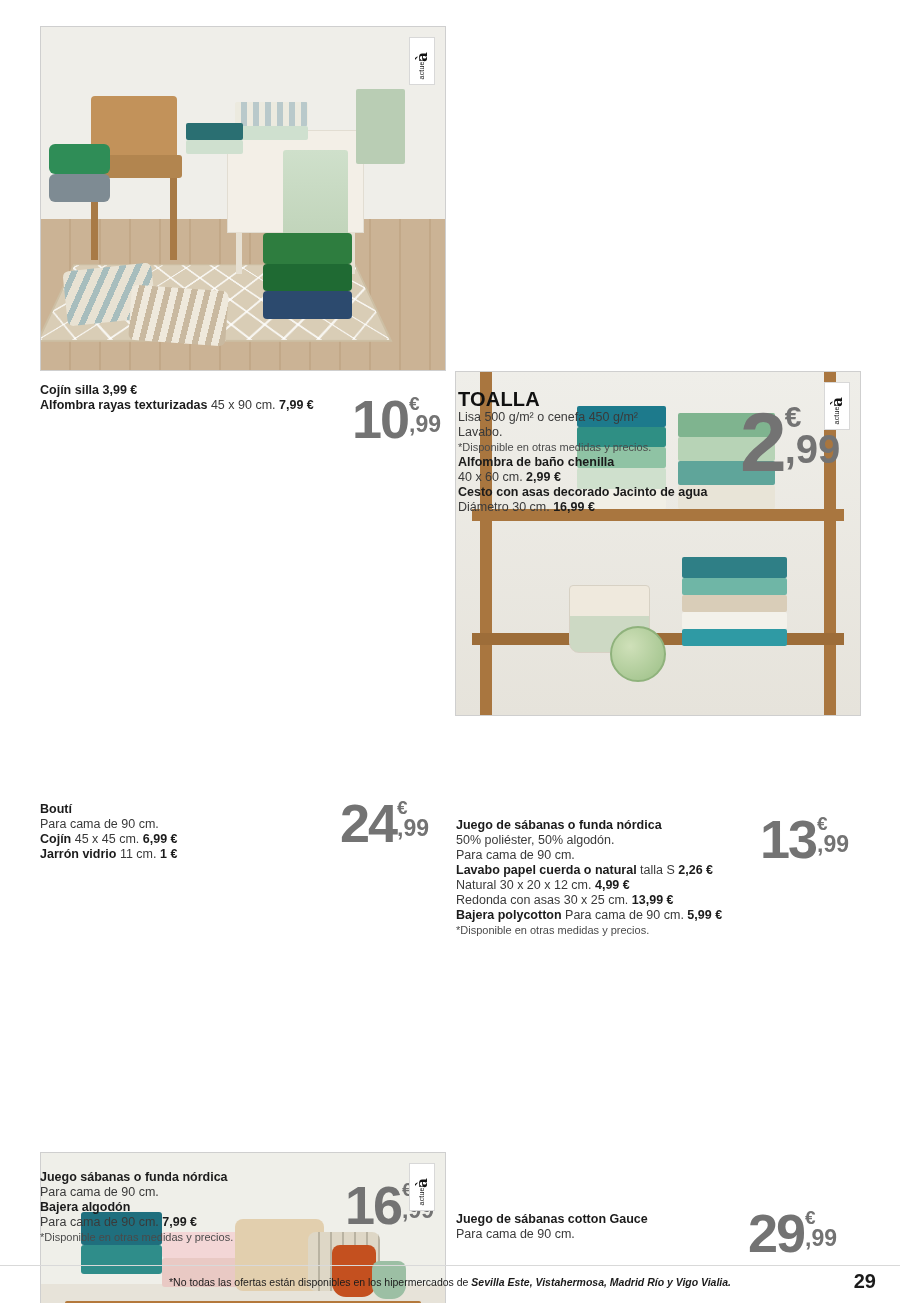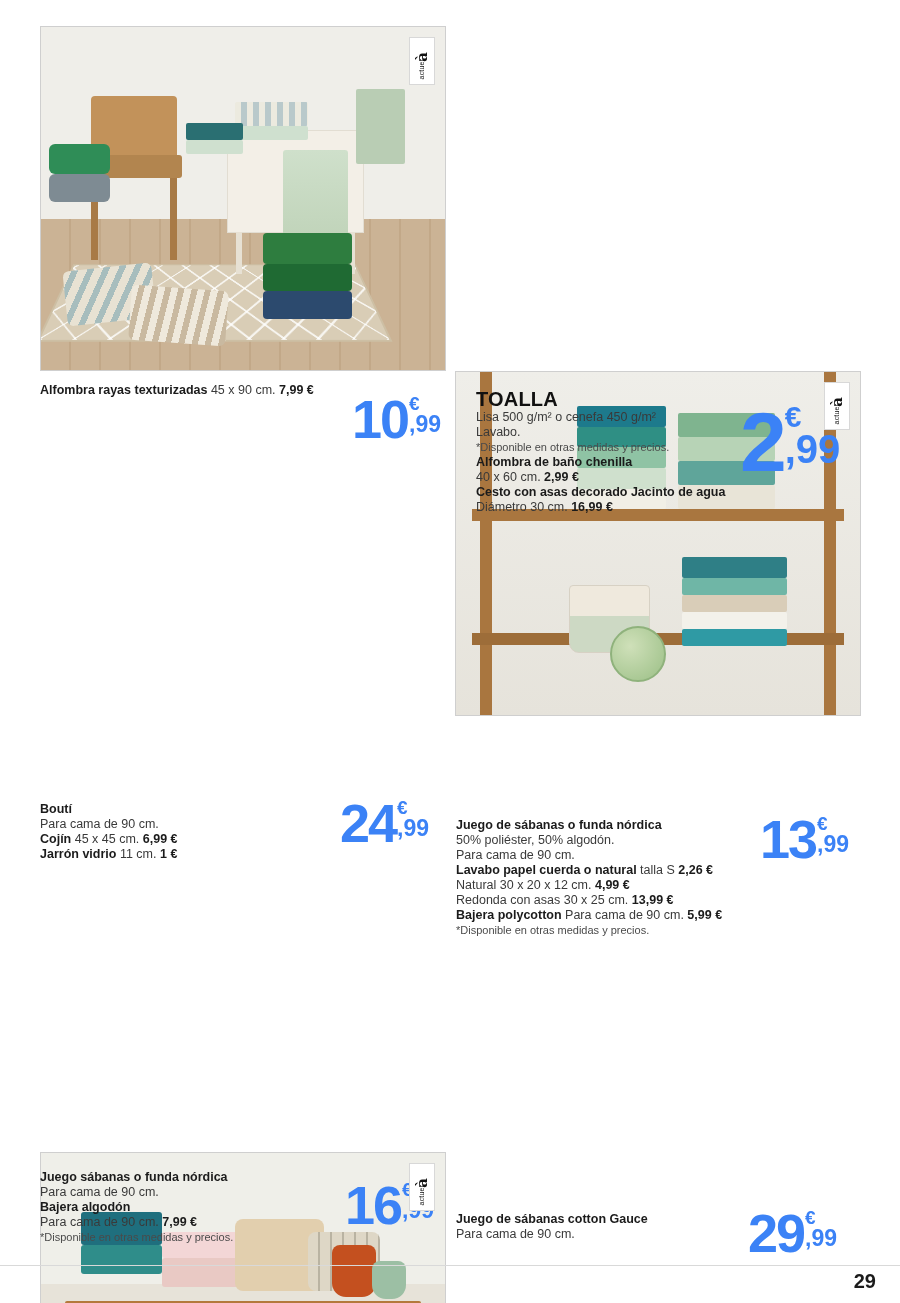--- a/index.html
+++ b/index.html
@@ -60,21 +60,21 @@
   .txt { position: absolute; font-size: 12.5px; line-height: 15px; color: #1b1b1b; }
   .txt .bold { font-weight: 700; }
   .txt .reg { font-weight: 400; color: #3a3a3a; }
   .txt .small { font-size: 11px; color: #4a4a4a; }
   .txt .line { white-space: nowrap; }
   .title-lg { font-size: 20px; font-weight: 700; letter-spacing: .2px; color:#111; }
 
   
   .price {
     position: absolute;
-    color: #3b82f6;
+    color: #737373;
     font-family: "Liberation Sans", sans-serif;
     font-weight: 700;
     display: flex;
     align-items: flex-start;
     line-height: 1;
   }
   .price .int { font-size: 54px; letter-spacing: -2px; }
   .price .right { display: flex; flex-direction: column; align-items: flex-start; margin-left: 1px; }
   .price .eur { font-size: 19px; line-height: 16px; margin-top: 4px; }
   .price .dec { font-size: 23px; line-height: 20px; margin-top: 2px; }
@@ -222,33 +222,34 @@
       <div class="basket" style="left:28%;top:62%;width:20%;height:20%;"></div>
       <div class="roll" style="left:38%;top:74%;"></div>
     </div>
     <div class="brand" style="right:10px; top:10px;">
       <span class="b1">à</span>
       <span class="b2">actuel</span>
     </div>
   </div>
 
   <div class="txt" style="left:40px; top:383px; width:330px;">
+    <div class="line"><span class="bold">Cojín silla 3,99 €</span></div>
     <div class="line">
       <span class="bold">Alfombra rayas texturizadas</span><span class="reg"> 45 x 90 cm. </span><span class="bold">7,99 €</span>
     </div>
   </div>
   <div class="price" style="left:352px; top:392px;">
     <span class="int">10</span>
     <span class="right">
       <span class="eur">€</span>
       <span class="dec">,99</span>
     </span>
   </div>
 
-  <div class="txt" style="left:476px; top:392px; width:300px;">
+  <div class="txt" style="left:458px; top:392px; width:300px;">
     <div class="title-lg">TOALLA</div>
     <div class="line" style="margin-top:3px;"><span class="reg">Lisa 500 g/m² o cenefa 450 g/m²</span></div>
     <div class="line"><span class="reg">Lavabo.</span></div>
     <div class="line"><span class="small">*Disponible en otras medidas y precios.</span></div>
     <div class="line"><span class="bold">Alfombra de baño chenilla</span></div>
     <div class="line"><span class="reg">40 x 60 cm. </span><span class="bold">2,99 €</span></div>
     <div class="line"><span class="bold">Cesto con asas decorado Jacinto de agua</span></div>
     <div class="line"><span class="reg">Diámetro 30 cm. </span><span class="bold">16,99 €</span></div>
   </div>
   <div class="price big" style="left:740px; top:400px;">
@@ -332,16 +333,19 @@
   </div>
   <div class="price" style="left:748px; top:1206px;">
     <span class="int">29</span>
     <span class="right">
       <span class="eur">€</span>
       <span class="dec">,99</span>
     </span>
   </div>
 
   <div class="footer">
+    <div class="footer-text">
+      <span>*No todas las ofertas están disponibles en los hipermercados de </span><span class="b">Sevilla Este, Vistahermosa, Madrid Río y Vigo Vialia.</span>
+    </div>
     <div class="page-num">29</div>
   </div>
 
 </div>
 
 </body></html>

